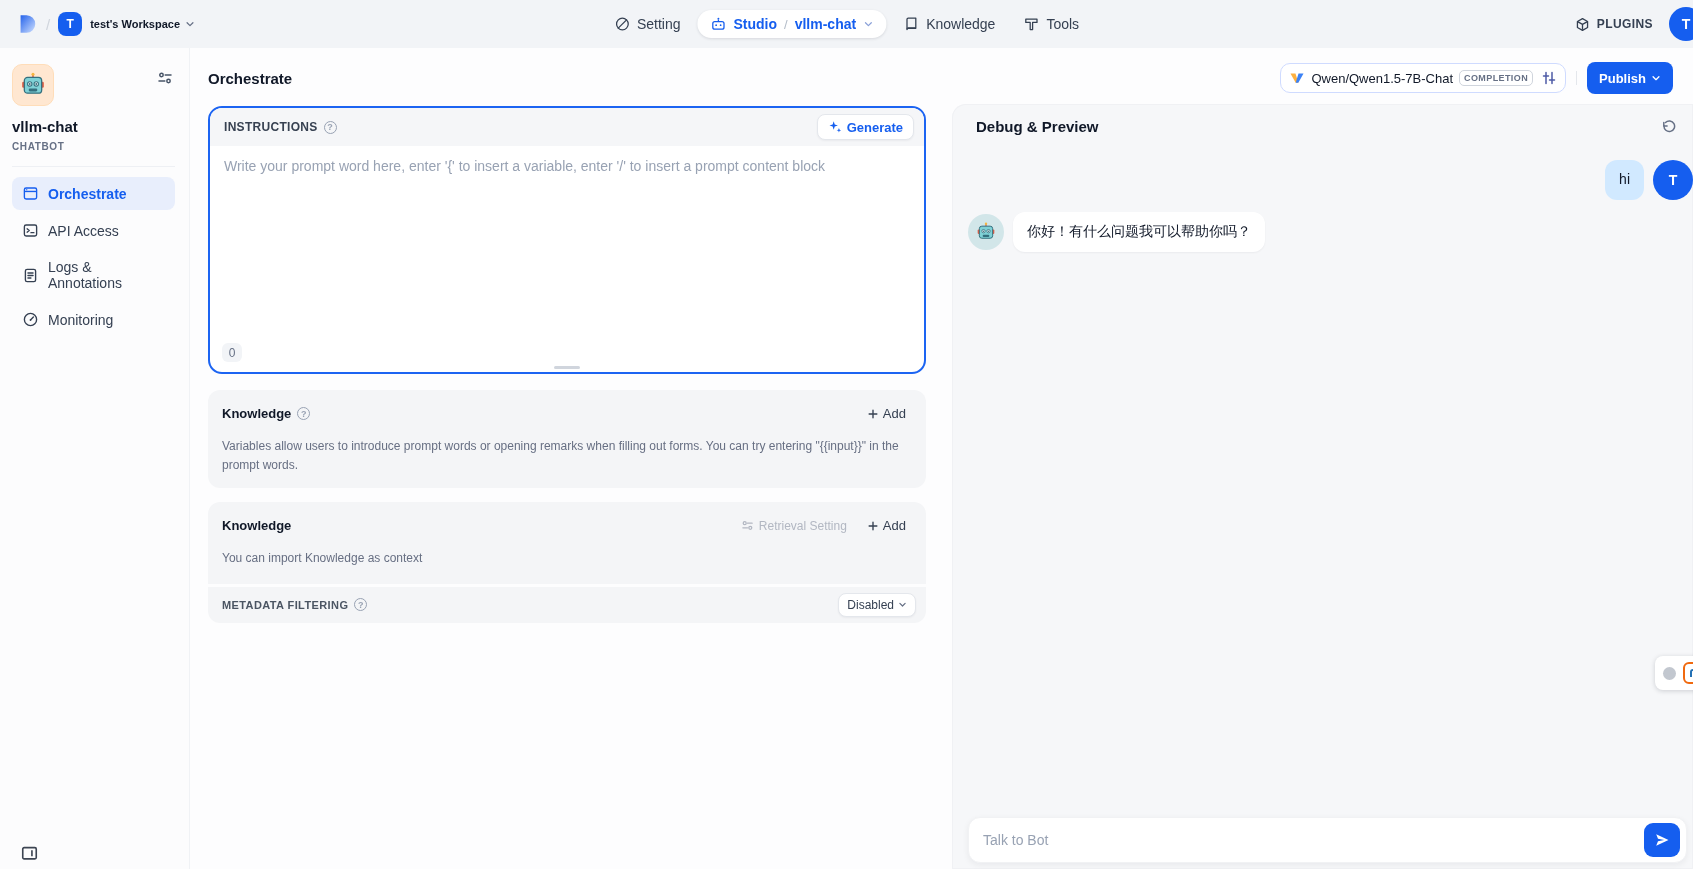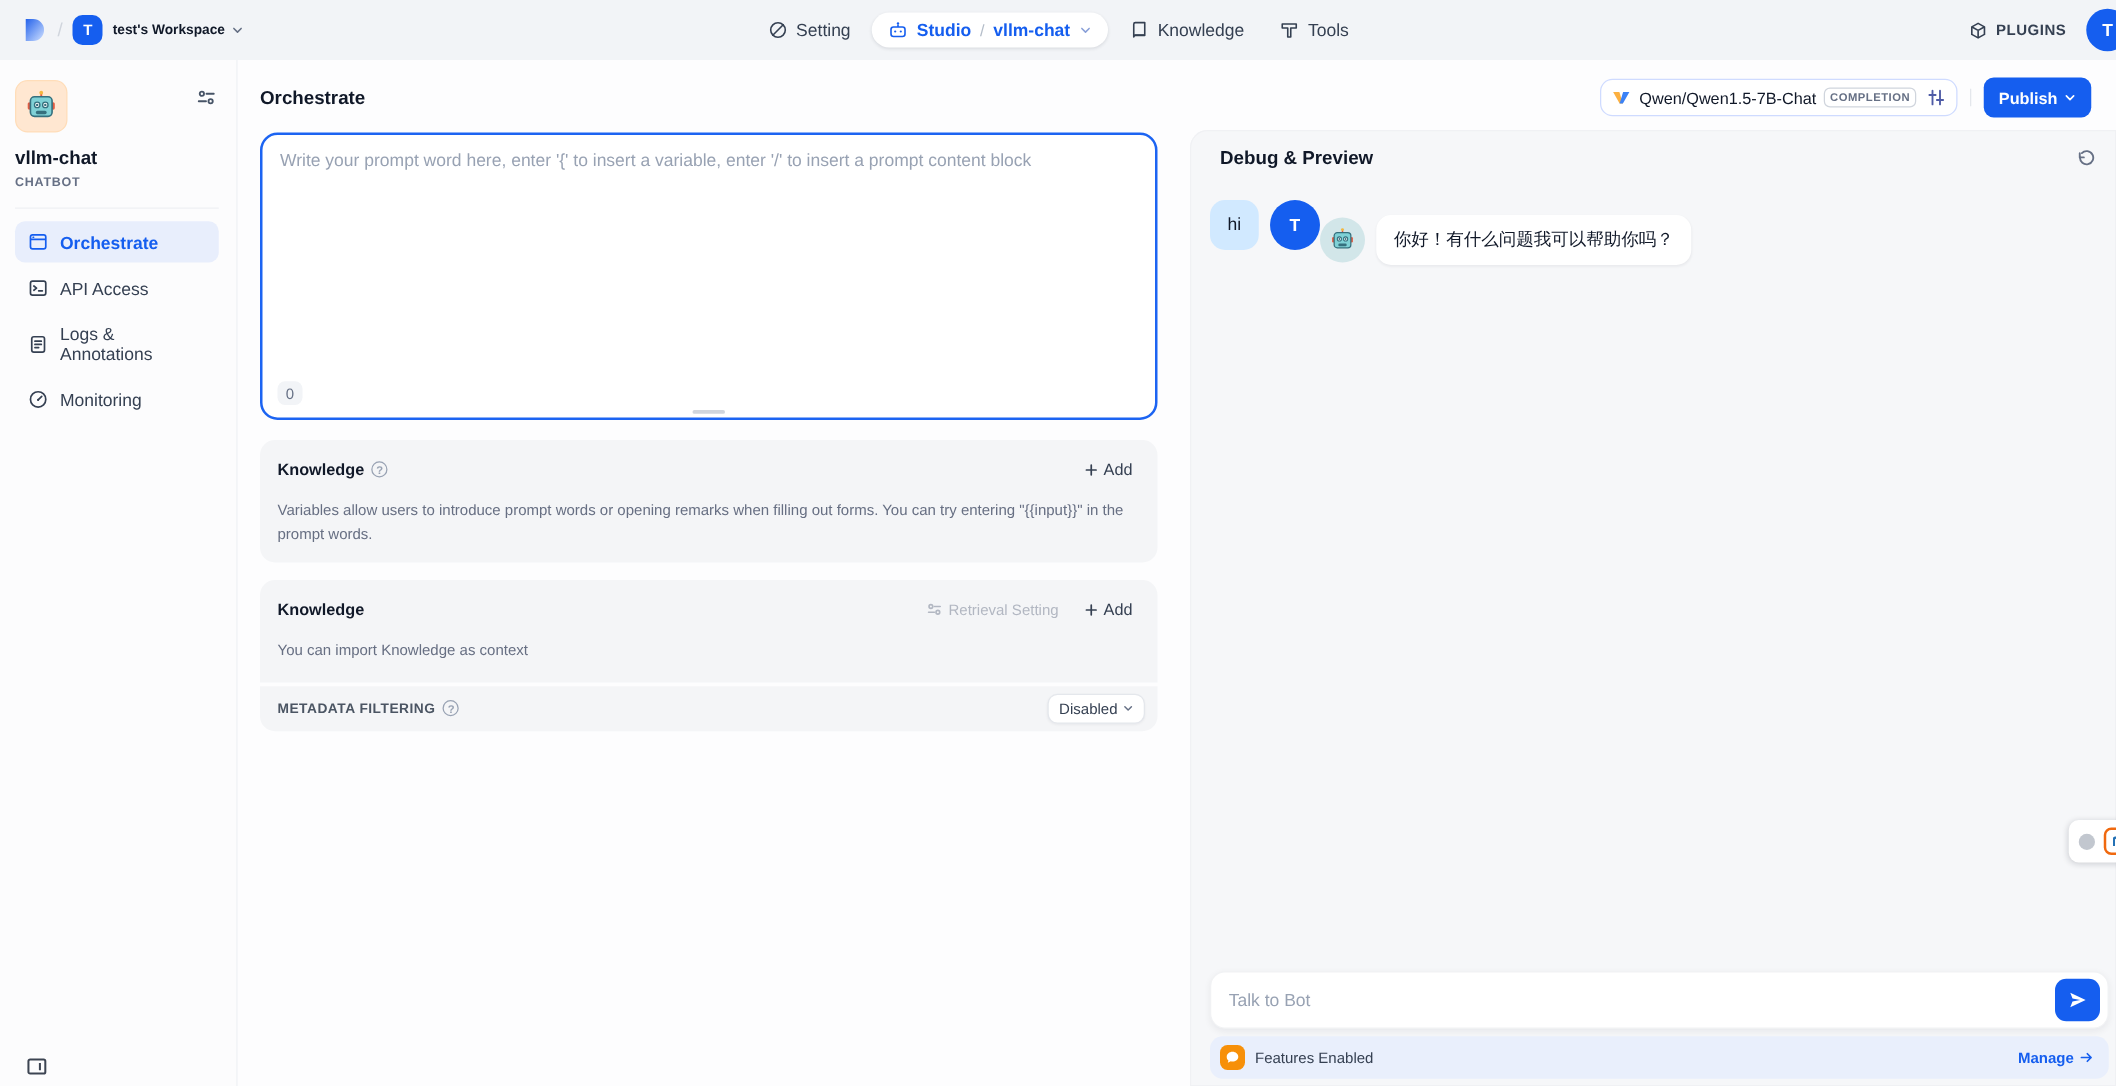--- a/index.html
+++ b/index.html
@@ -165,21 +165,21 @@
   .disabled-btn .chev { color:#667085; }
 
   
   .debug-panel {
     width:741px; flex-shrink:0; background:#f6f7f9; border-radius:14px 0 0 0;
     display:flex; flex-direction:column; box-shadow:0 0 0 1px #f0f1f4 inset;
   }
   .debug-head { display:flex; align-items:flex-start; padding:14px 14px 8px 24px; }
   .debug-title { font-size:15px; font-weight:700; color:#101828; }
   .restart-btn { margin-left:auto; background:none; border:none; color:#667085; cursor:pointer; padding:2px; }
-  .chat { flex:1; display:flex; padding:14px 0 0 16px; min-height:0; }
+  .chat { flex:1; display:flex; flex-direction:column; padding:14px 0 0 16px; min-height:0; }
   .msg-row { display:flex; align-items:flex-start; gap:9px; }
   .msg-row.user { justify-content:flex-end; padding-right:0; }
   .msg-row.bot { margin-top:12px; padding-right:24px; }
   .bubble { font-size:14px; color:#101828; border-radius:12px; padding:10px 14px; line-height:1.4; }
   .bubble.user { background:#d1e9ff; }
   .bubble.bot { background:#fff; box-shadow:0 1px 2px rgba(16,24,40,.05); }
   .chat-avatar-user {
     width:40px; height:40px; border-radius:50%; background:#155eef; color:#fff;
     font-size:14px; font-weight:600; display:flex; align-items:center; justify-content:center; flex-shrink:0;
   }
@@ -428,20 +428,33 @@
           </span>
         </button>
       </div>
     </div>
 
     <div class="body-row">
 
       <section class="config-col">
 
         <div class="instructions-card">
+          <div class="card-head">
+            <span class="head-label">INSTRUCTIONS</span>
+            <span class="help"></span>
+            <button class="generate-btn">
+              <span>
+                <svg width="14" height="14" viewBox="0 0 16 16" fill="currentColor">
+                    <path d="M6.5 1.5l1.2 3.6 3.6 1.2-3.6 1.2L6.5 11 5.3 7.5 1.7 6.3l3.6-1.2z"></path>
+                    <path d="M12.5 9l.7 2 2 .7-2 .7-.7 2-.7-2-2-.7 2-.7z"></path>
+                  </svg>
+              </span>
+              <span>Generate</span>
+            </button>
+          </div>
           <div class="inst-body">
             <textarea placeholder="Write your prompt word here, enter '{' to insert a variable, enter '/' to insert a prompt content block" style=""></textarea>
             <span class="char-count">0</span>
             <span class="resize-handle"></span>
           </div>
         </div>
 
         <div class="gray-card variables-card">
           <div class="row">
             <span class="card-title">Knowledge</span>
@@ -541,36 +554,20 @@
           <div class="chat-input-card">
             <input type="text" placeholder="Talk to Bot" style="">
             <button class="send-btn">
               <span>
                 <svg width="16" height="16" viewBox="0 0 16 16">
                     <path d="M2.2 13.8L14.5 8 2.2 2.2l1.8 4.6 6.2 1.2-6.2 1.2z" fill="#fff"></path>
                   </svg>
               </span>
             </button>
           </div>
-          <div class="features-bar">
-            <span class="features-icon">
-              <svg width="12" height="12" viewBox="0 0 14 14">
-                  <path d="M7 1.6c3 0 5.4 2 5.4 4.6S10 10.8 7 10.8c-.6 0-1.1-.1-1.6-.2L2.6 12l.6-2.2C2.1 8.9 1.6 7.8 1.6 6.2c0-2.6 2.4-4.6 5.4-4.6z" fill="#fff"></path>
-                </svg>
-            </span>
-            <span class="features-label">Features Enabled</span>
-            <button class="manage-link">
-              <span>Manage</span>
-              <span>
-                <svg width="12" height="12" viewBox="0 0 14 14" fill="none" stroke="currentColor" stroke-width="1.6" stroke-linecap="round" stroke-linejoin="round">
-                    <path d="M2.5 7h9M8 3.5L11.5 7 8 10.5"></path>
-                  </svg>
-              </span>
-            </button>
-          </div>
         </div>
       </section>
     </div>
   </div>
 </div>
 
 <div class="float-widget">
   <span class="float-dot"></span>
   <span class="ext-icon">
     <span class="ext-icon-inner"></span>

